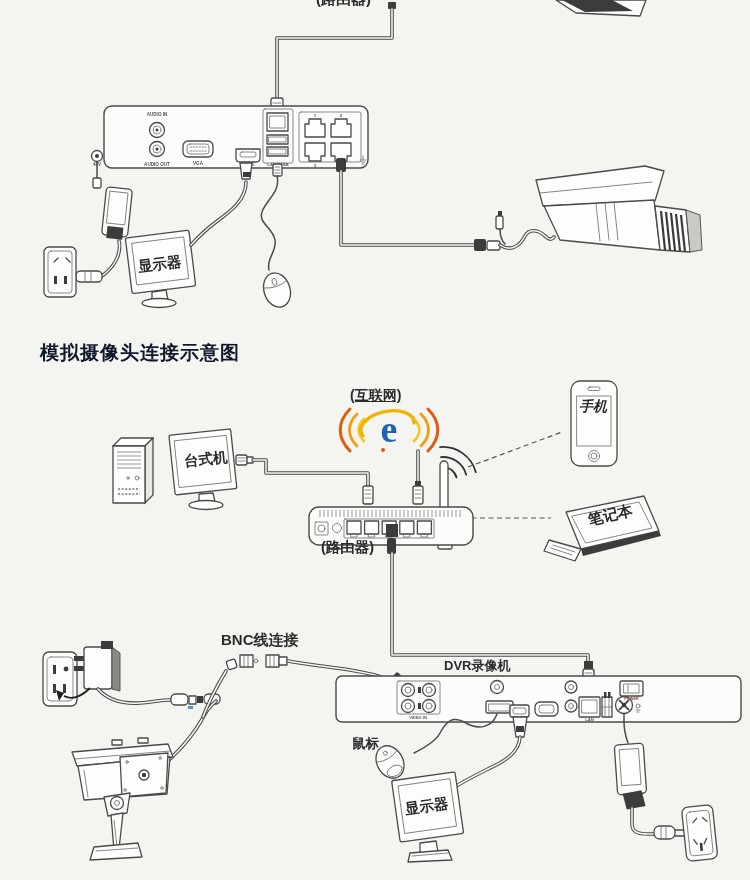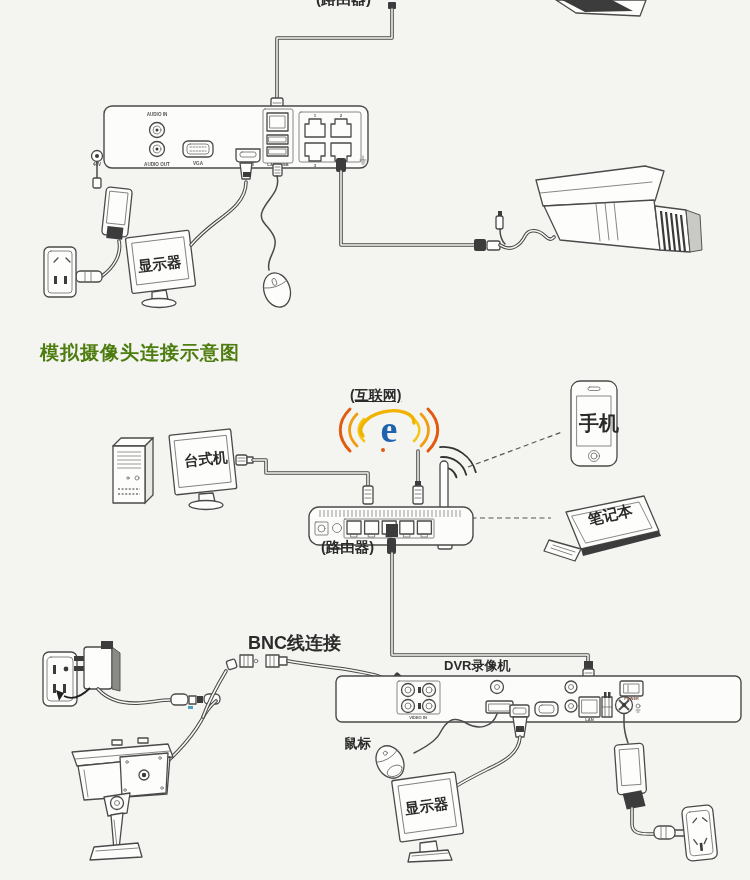--- a/index.html
+++ b/index.html
@@ -447,26 +447,26 @@
     <polygon class="fw" points="111,815 123,813 119,849 114,850"></polygon>
     <path class="thin" d="M114,820 L117,847"></path>
     <polygon class="fw" points="94,847 138,843 142,857 90,860"></polygon>
     <path class="thin" d="M96,851 L138,848"></path>
   </g>
 </svg>
 
 <div class="lbl" style="left:316px;top:-10px;font-size:15px;">(路由器)</div>
 <div class="lbl" style="left:138px;top:255px;font-size:14.5px;transform:rotate(-7deg);">显示器</div>
 
-<div class="lbl" style="left:40px;top:340px;font-size:19px;letter-spacing:1px;color:#4d7c0f;">模拟摄像头连接示意图</div>
+<div class="lbl" style="left:40px;top:340px;font-size:19px;letter-spacing:1px;color:#0f172a;">模拟摄像头连接示意图</div>
 
 <div class="lbl" style="left:350px;top:387px;font-size:14px;text-decoration:underline;">(互联网)</div>
 <div class="lbl" style="left:184px;top:450px;font-size:14.5px;transform:rotate(-6deg);">台式机</div>
-<div class="lbl" style="left:579px;top:410px;font-size:20px;">手机</div>
+<div class="lbl" style="left:579px;top:398px;font-size:14px;font-style:italic;">手机</div>
 <div class="lbl" style="left:588px;top:506px;font-size:15px;transform:rotate(-13deg);">笔记本</div>
 <div class="lbl" style="left:321px;top:538px;font-size:14.5px;">(路由器)</div>
 
-<div class="lbl" style="left:248px;top:631px;font-size:18px;">BNC线连接</div>
+<div class="lbl" style="left:221px;top:631px;font-size:15px;">BNC线连接</div>
 <div class="lbl" style="left:444px;top:657px;font-size:13px;">DVR录像机</div>
-<div class="lbl" style="left:344px;top:735px;font-size:13.5px;">鼠标</div>
+<div class="lbl" style="left:352px;top:735px;font-size:13.5px;">鼠标</div>
 <div class="lbl" style="left:405px;top:797px;font-size:14.5px;transform:rotate(-8deg);">显示器</div>
 
 </div>
 
 </body></html>

